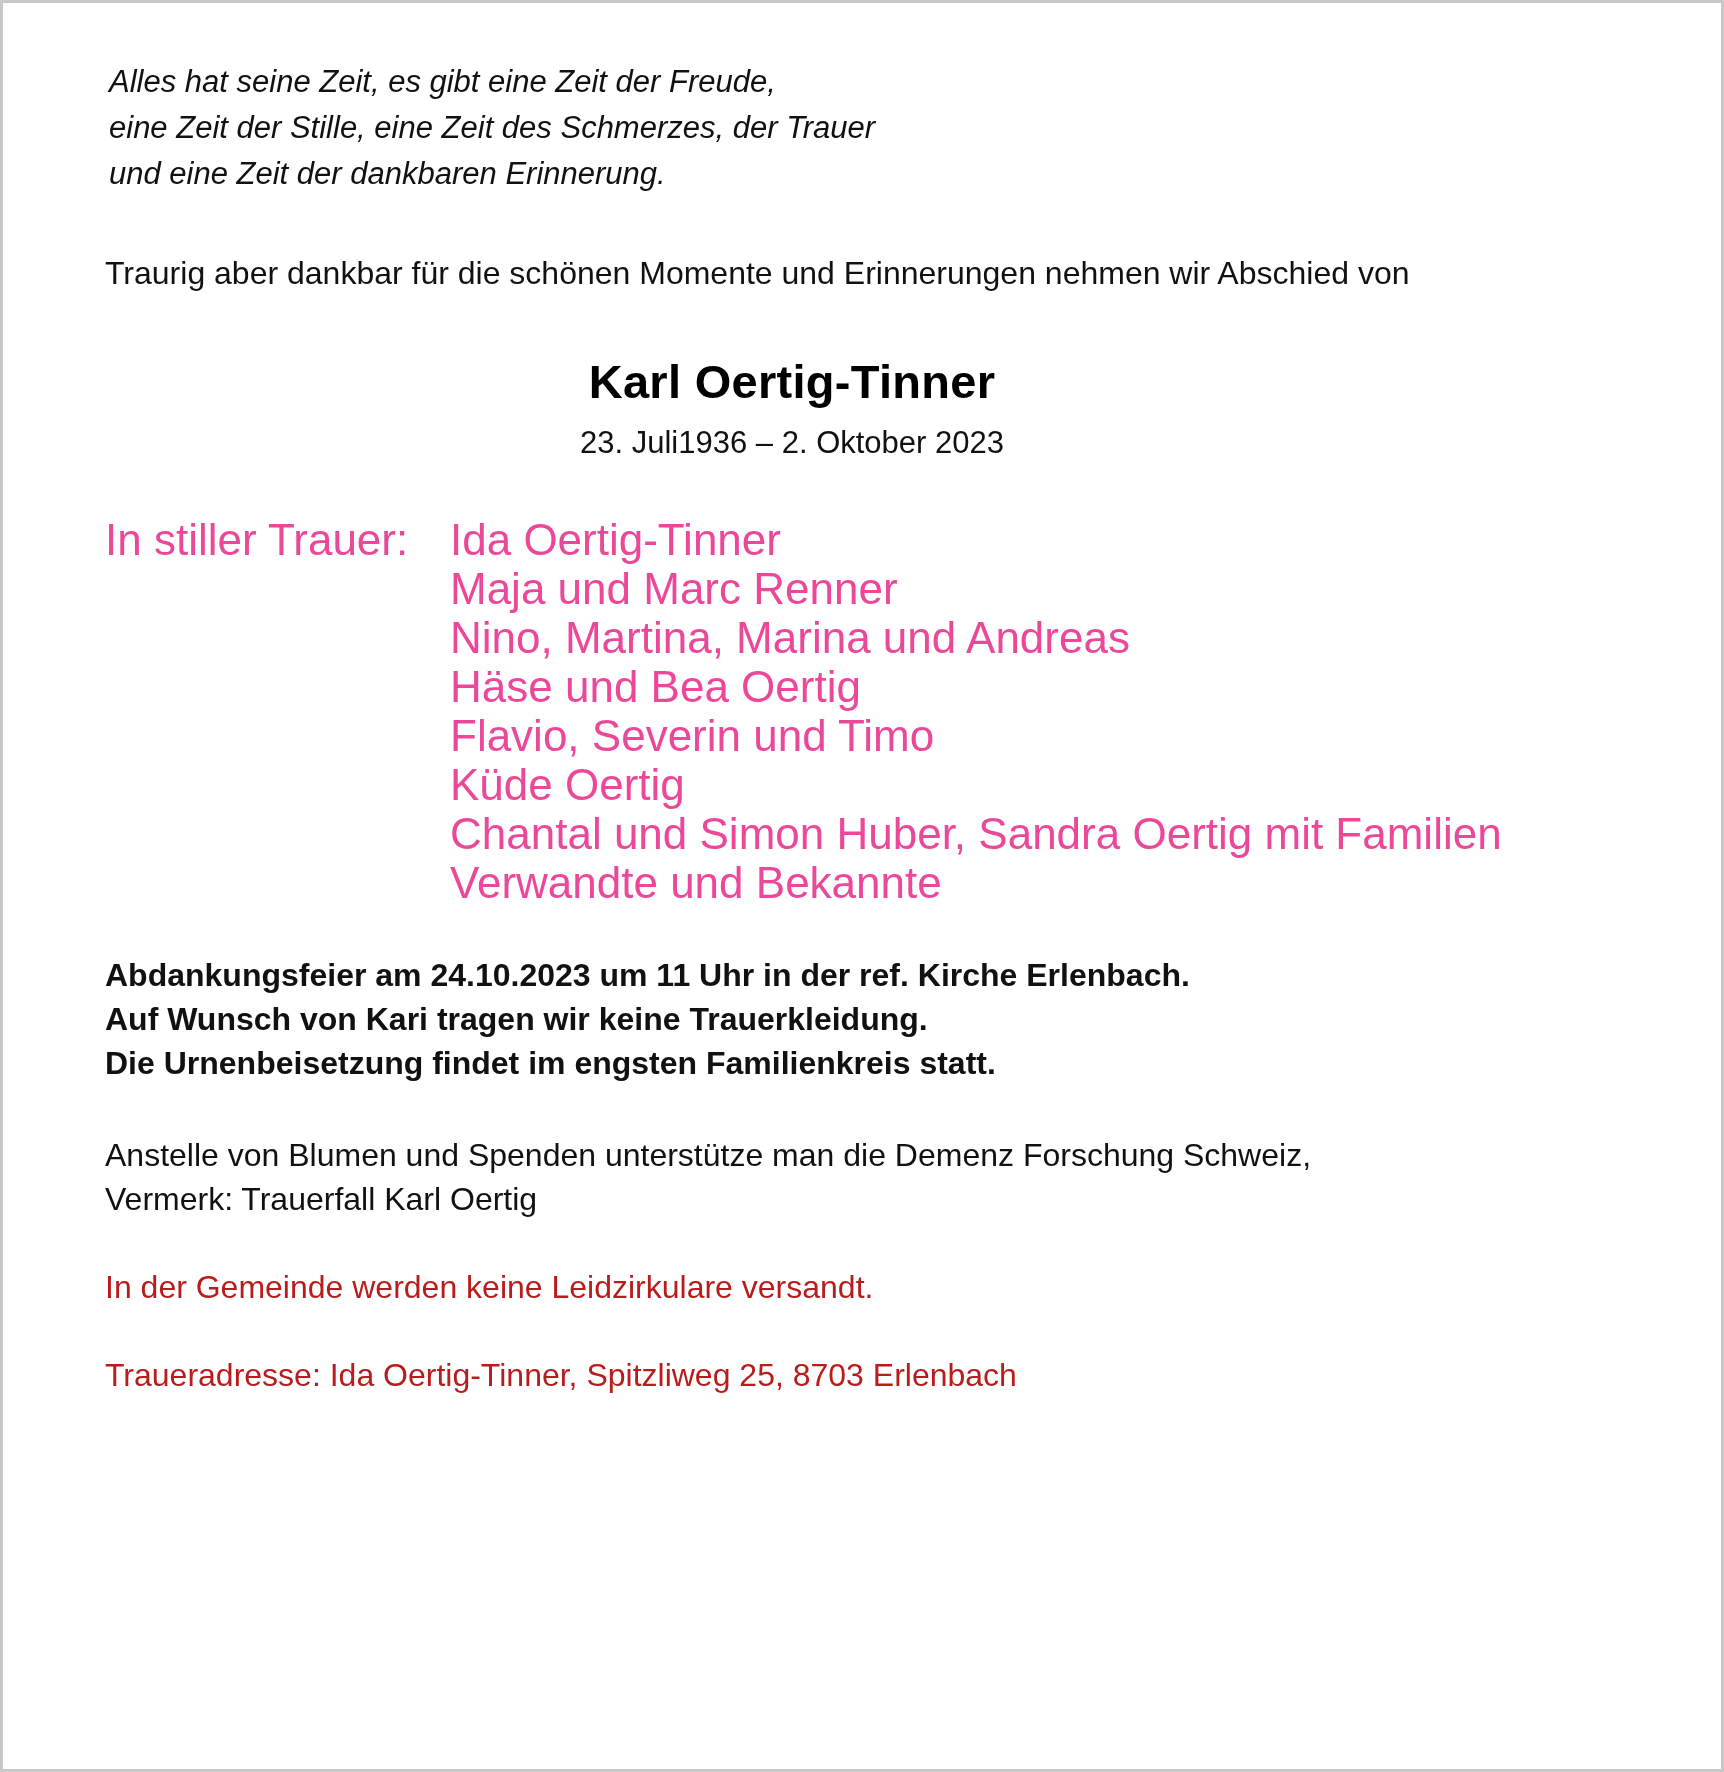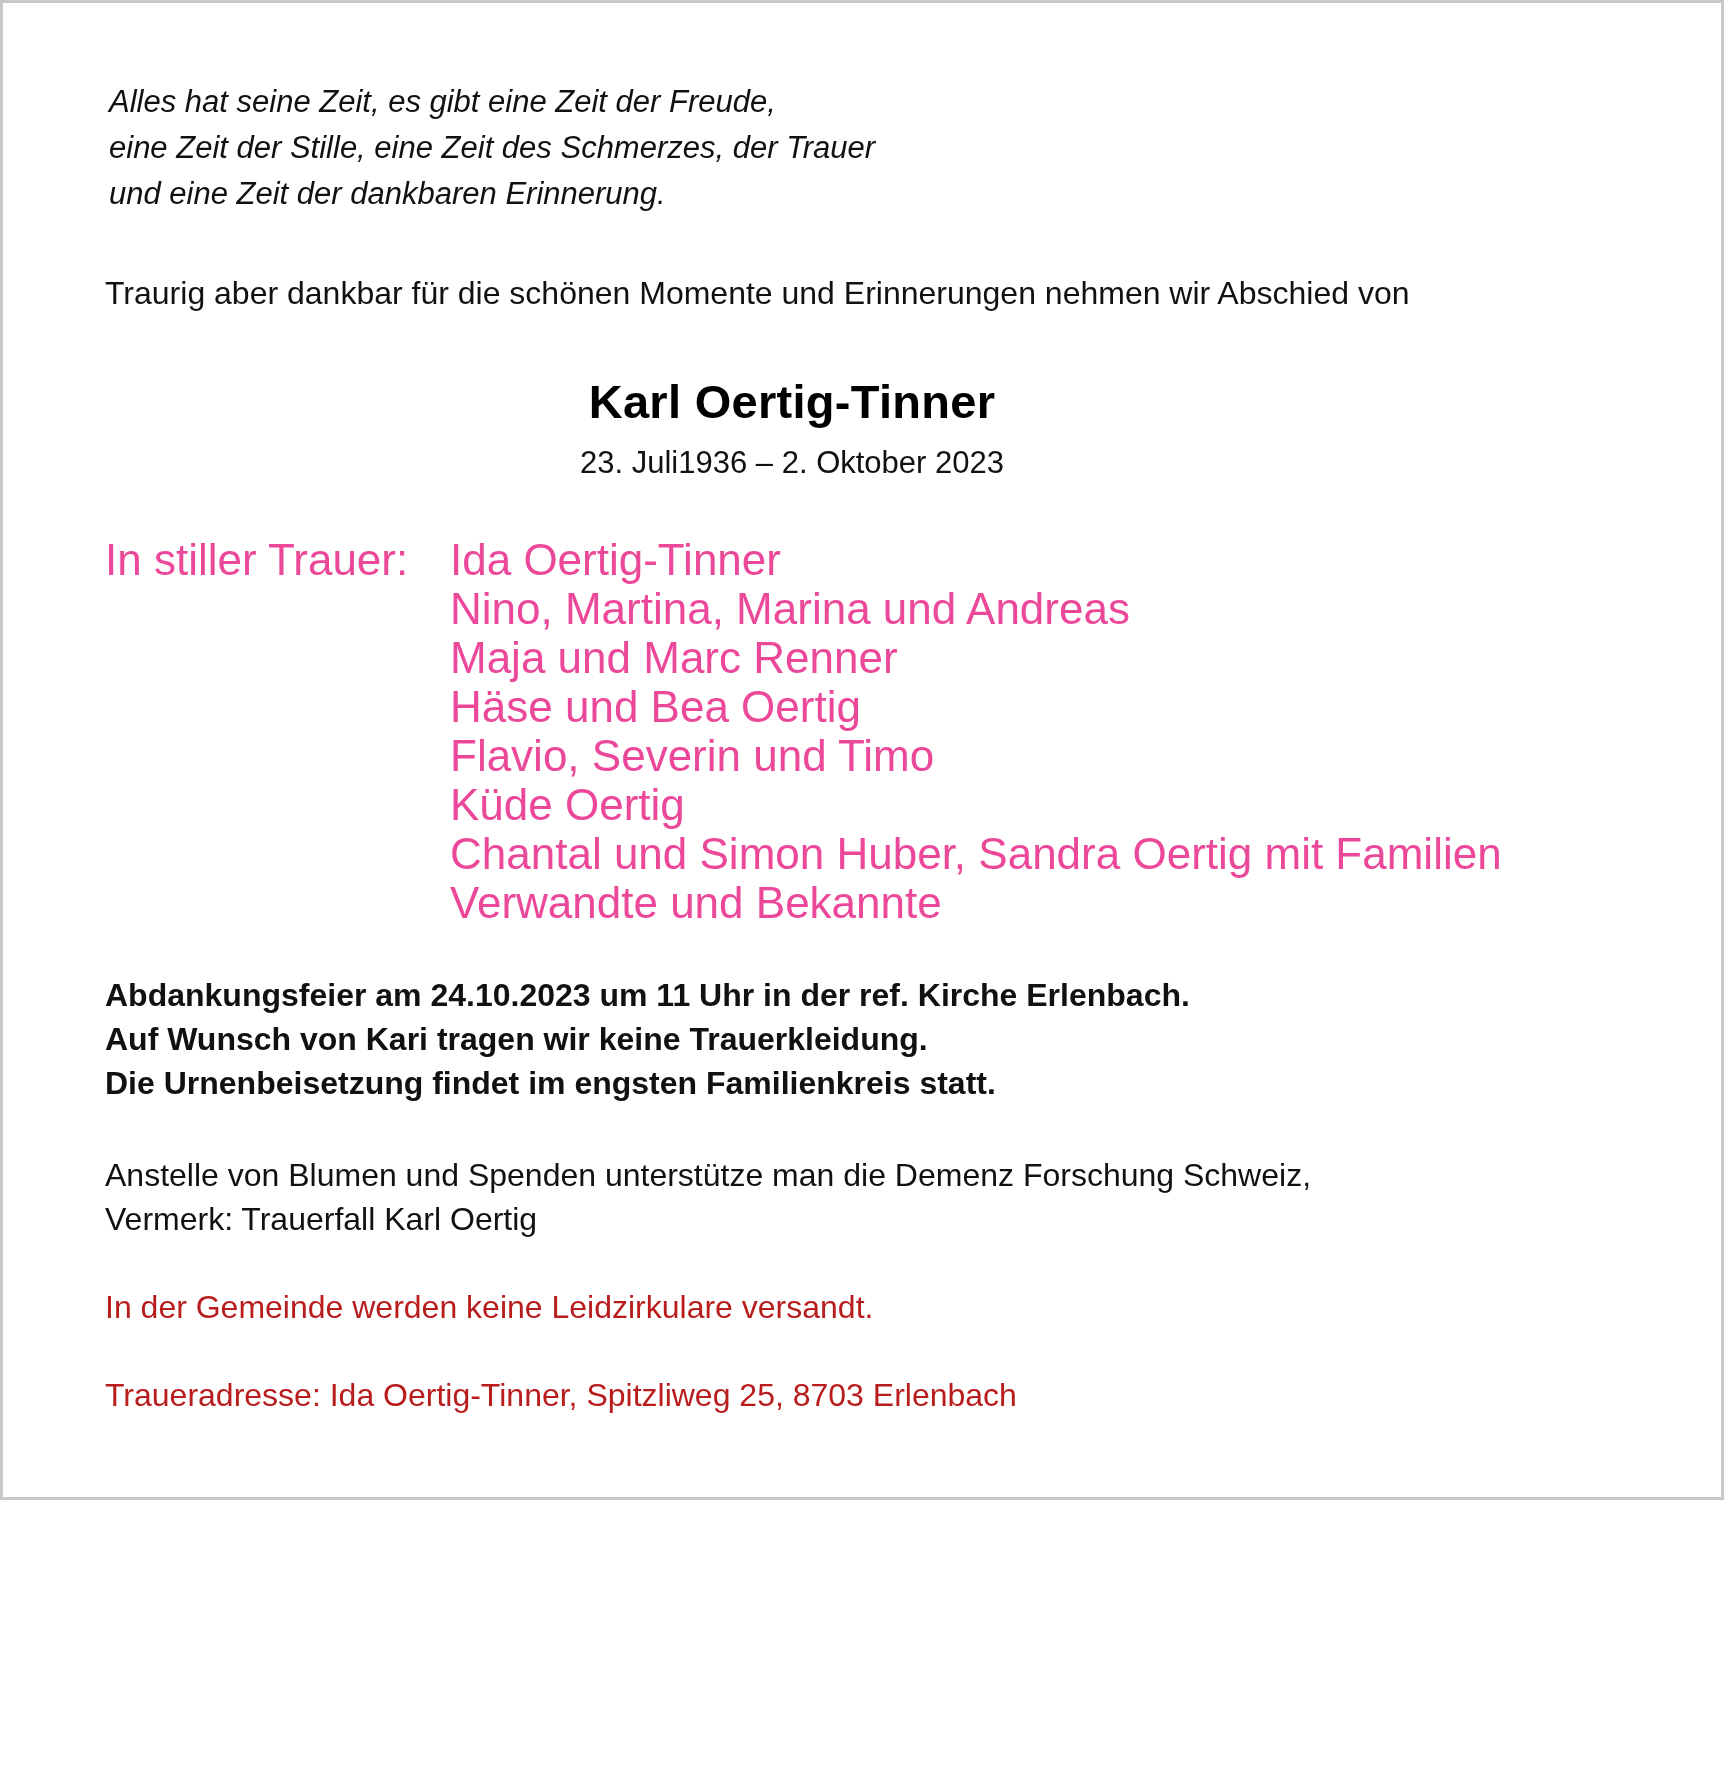--- a/index.html
+++ b/index.html
@@ -10,24 +10,24 @@
   body {
     width: 1724px;
     height: 1772px;
     font-family: "Liberation Sans", sans-serif;
     color: #1a1a1a;
   }
   .notice-card {
     position: relative;
     box-sizing: border-box;
     width: 1724px;
-    height: 1500px;
+    height: 1772px;
     background: #ffffff;
     border: 3px solid #c8c8c8;
-    padding: 76px 100px 40px 100px;
+    padding: 56px 100px 40px 100px;
   }
   .quote {
     font-style: italic;
     font-size: 31px;
     line-height: 46px;
     color: #111111;
     margin: 0 0 0 6px;
   }
   .quote div {
     white-space: nowrap;
@@ -118,22 +118,22 @@
   <div class="name-block">
     <div class="name">Karl Oertig-Tinner</div>
     <div class="dates">23. Juli1936 – 2. Oktober 2023</div>
   </div>
 
 
   <div class="mourners">
     <div class="mourners-label">In stiller Trauer:</div>
     <div class="mourners-names">
       <div>Ida Oertig-Tinner</div>
+      <div>Maja und Marc Renner</div>
       <div>Nino, Martina, Marina und Andreas</div>
-      <div>Maja und Marc Renner</div>
       <div>Häse und Bea Oertig</div>
       <div>Flavio, Severin und Timo</div>
       <div>Küde Oertig</div>
       <div>Chantal und Simon Huber, Sandra Oertig mit Familien</div>
       <div>Verwandte und Bekannte</div>
     </div>
   </div>
 
   <div class="block-sm block-tight">
     <div>Abdankungsfeier am 24.10.2023 um 11 Uhr in der ref. Kirche Erlenbach.</div>

